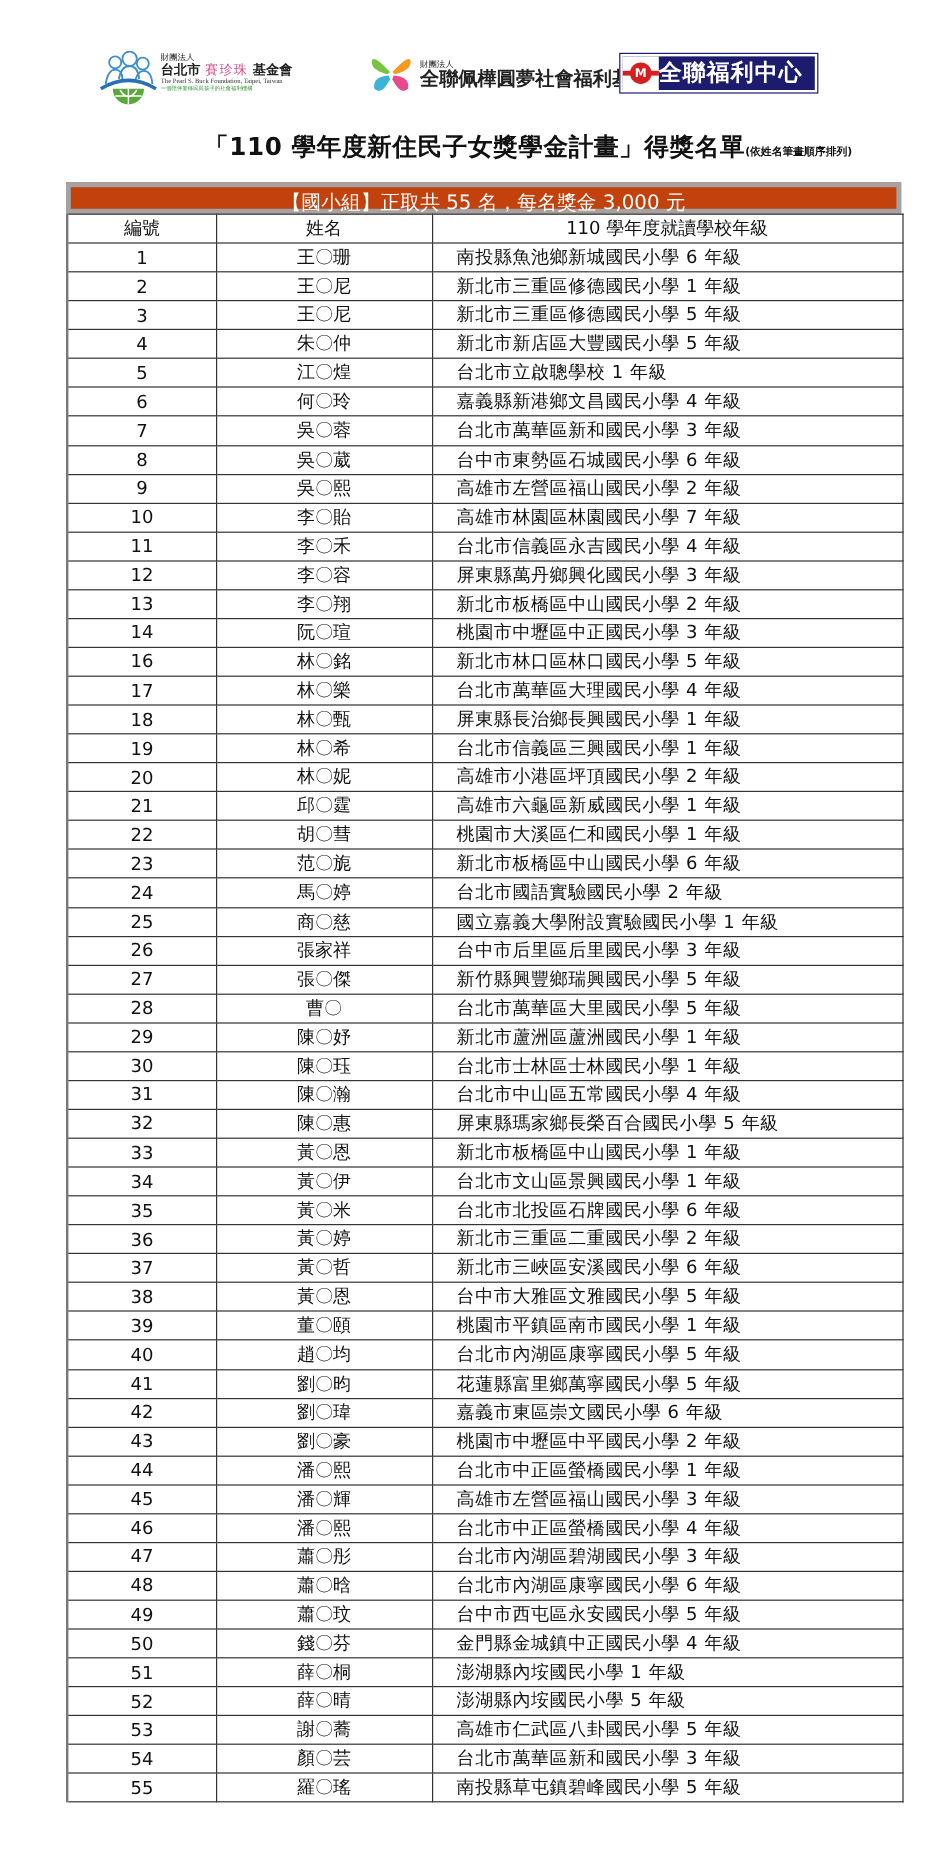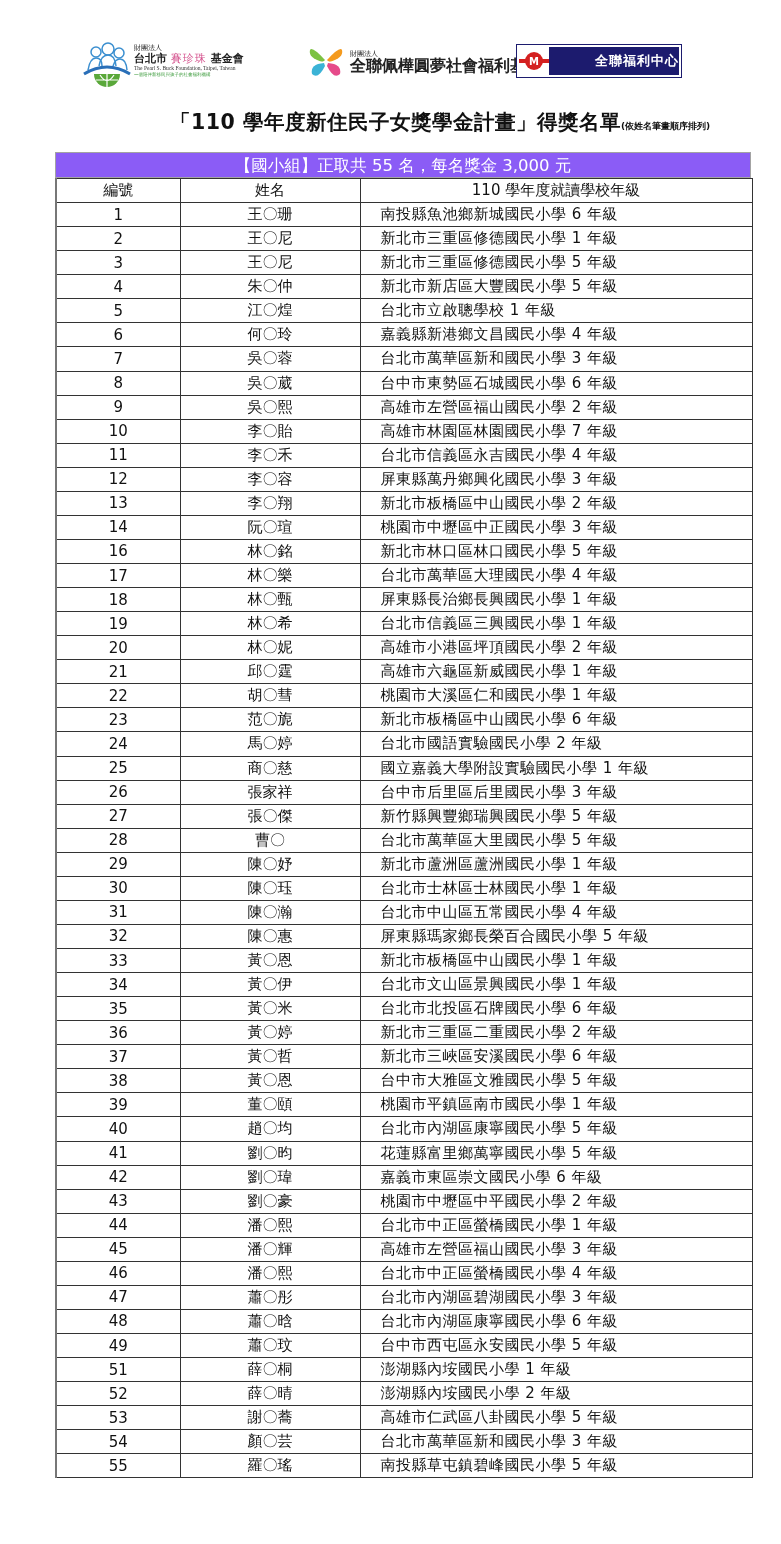--- a/index.html
+++ b/index.html
@@ -21,30 +21,30 @@
   .bf-icon { position: absolute; left: 0; top: 0; width: 36px; height: 36px; }
   .bf-text { position: absolute; left: 42px; top: 6px; }
   .bf-small { font-size: 7px; line-height: 9px; color: #222; }
   .bf-main { font-size: 16px; line-height: 14px; font-weight: bold; color: #222; white-space: nowrap; text-align: center; }
 
   .logo-pxmart { position: absolute; left: 434px; top: 4px; width: 166px; height: 34px; border: 1.5px solid #1c1b6e; background: #fff; padding: 2px; }
   .px-inner { position: relative; width: 100%; height: 100%; background: #1c1b6e; display: flex; align-items: center; }
   .px-badge { width: 30px; height: 100%; background: #fff; position: relative; display: flex; align-items: center; justify-content: center; }
   .px-badge::before { content: ""; position: absolute; left: 0; right: 0; top: 12px; height: 4px; background: #d42020; }
   .px-circle { position: relative; width: 18px; height: 18px; border-radius: 50%; background: #d42020; display: flex; align-items: center; justify-content: center; color: #fff; font-size: 10px; font-weight: bold; }
-  .px-name { flex: 1; color: #fff; font-size: 13px; font-weight: bold; text-align: right; letter-spacing: 1px; }
+  .px-name { flex: 1; color: #fff; font-size: 19px; font-weight: bold; text-align: left; letter-spacing: 1px; }
 
   
   .title { position: absolute; top: 108px; left: 140px; width: 630px; white-space: nowrap; }
   .title-main { font-size: 20.5px; font-weight: bold; color: #111; letter-spacing: 0.5px; margin-left: 30px; }
   .title-note { font-size: 9px; font-weight: bold; color: #111; }
 
   
   .table-wrap { position: absolute; top: 152px; left: 55px; width: 696px; }
-  .group-header { height: 26px; background: #8b5cf6; color: #fff; font-size: 16.5px; text-align: center; line-height: 26px; border: 1px solid #a3a3a3; white-space: nowrap; }
+  .group-header { height: 26px; background: #c2410c; color: #fff; font-size: 16.5px; text-align: center; line-height: 26px; border: 4px solid #a3a3a3; white-space: nowrap; }
   table { width: 696px; border-collapse: collapse; table-layout: fixed; }
   th, td { border: 1px solid #333; height: 24.07px; font-size: 15px; font-weight: normal; color: #111; white-space: nowrap; overflow: hidden; padding: 0; }
   th { text-align: center; }
   col.c-no { width: 124px; }
   col.c-name { width: 180px; }
   col.c-school { width: 392px; }
   td.num { text-align: center; }
   td.name { text-align: center; }
   td.school { text-align: left; padding-left: 20px; letter-spacing: 0.5px; }
   table { border-left: 2px solid #777; }
@@ -351,28 +351,33 @@
           <td class="num">48</td>
           <td class="name">蕭〇晗</td>
           <td class="school">台北市內湖區康寧國民小學 6 年級</td>
         </tr>
         <tr>
           <td class="num">49</td>
           <td class="name">蕭〇玟</td>
           <td class="school">台中市西屯區永安國民小學 5 年級</td>
         </tr>
         <tr>
+          <td class="num">50</td>
+          <td class="name">錢〇芬</td>
+          <td class="school">金門縣金城鎮中正國民小學 4 年級</td>
+        </tr>
+        <tr>
           <td class="num">51</td>
           <td class="name">薛〇桐</td>
           <td class="school">澎湖縣內垵國民小學 1 年級</td>
         </tr>
         <tr>
           <td class="num">52</td>
           <td class="name">薛〇晴</td>
-          <td class="school">澎湖縣內垵國民小學 2 年級</td>
+          <td class="school">澎湖縣內垵國民小學 5 年級</td>
         </tr>
         <tr>
           <td class="num">53</td>
           <td class="name">謝〇蕎</td>
           <td class="school">高雄市仁武區八卦國民小學 5 年級</td>
         </tr>
         <tr>
           <td class="num">54</td>
           <td class="name">顏〇芸</td>
           <td class="school">台北市萬華區新和國民小學 3 年級</td>

